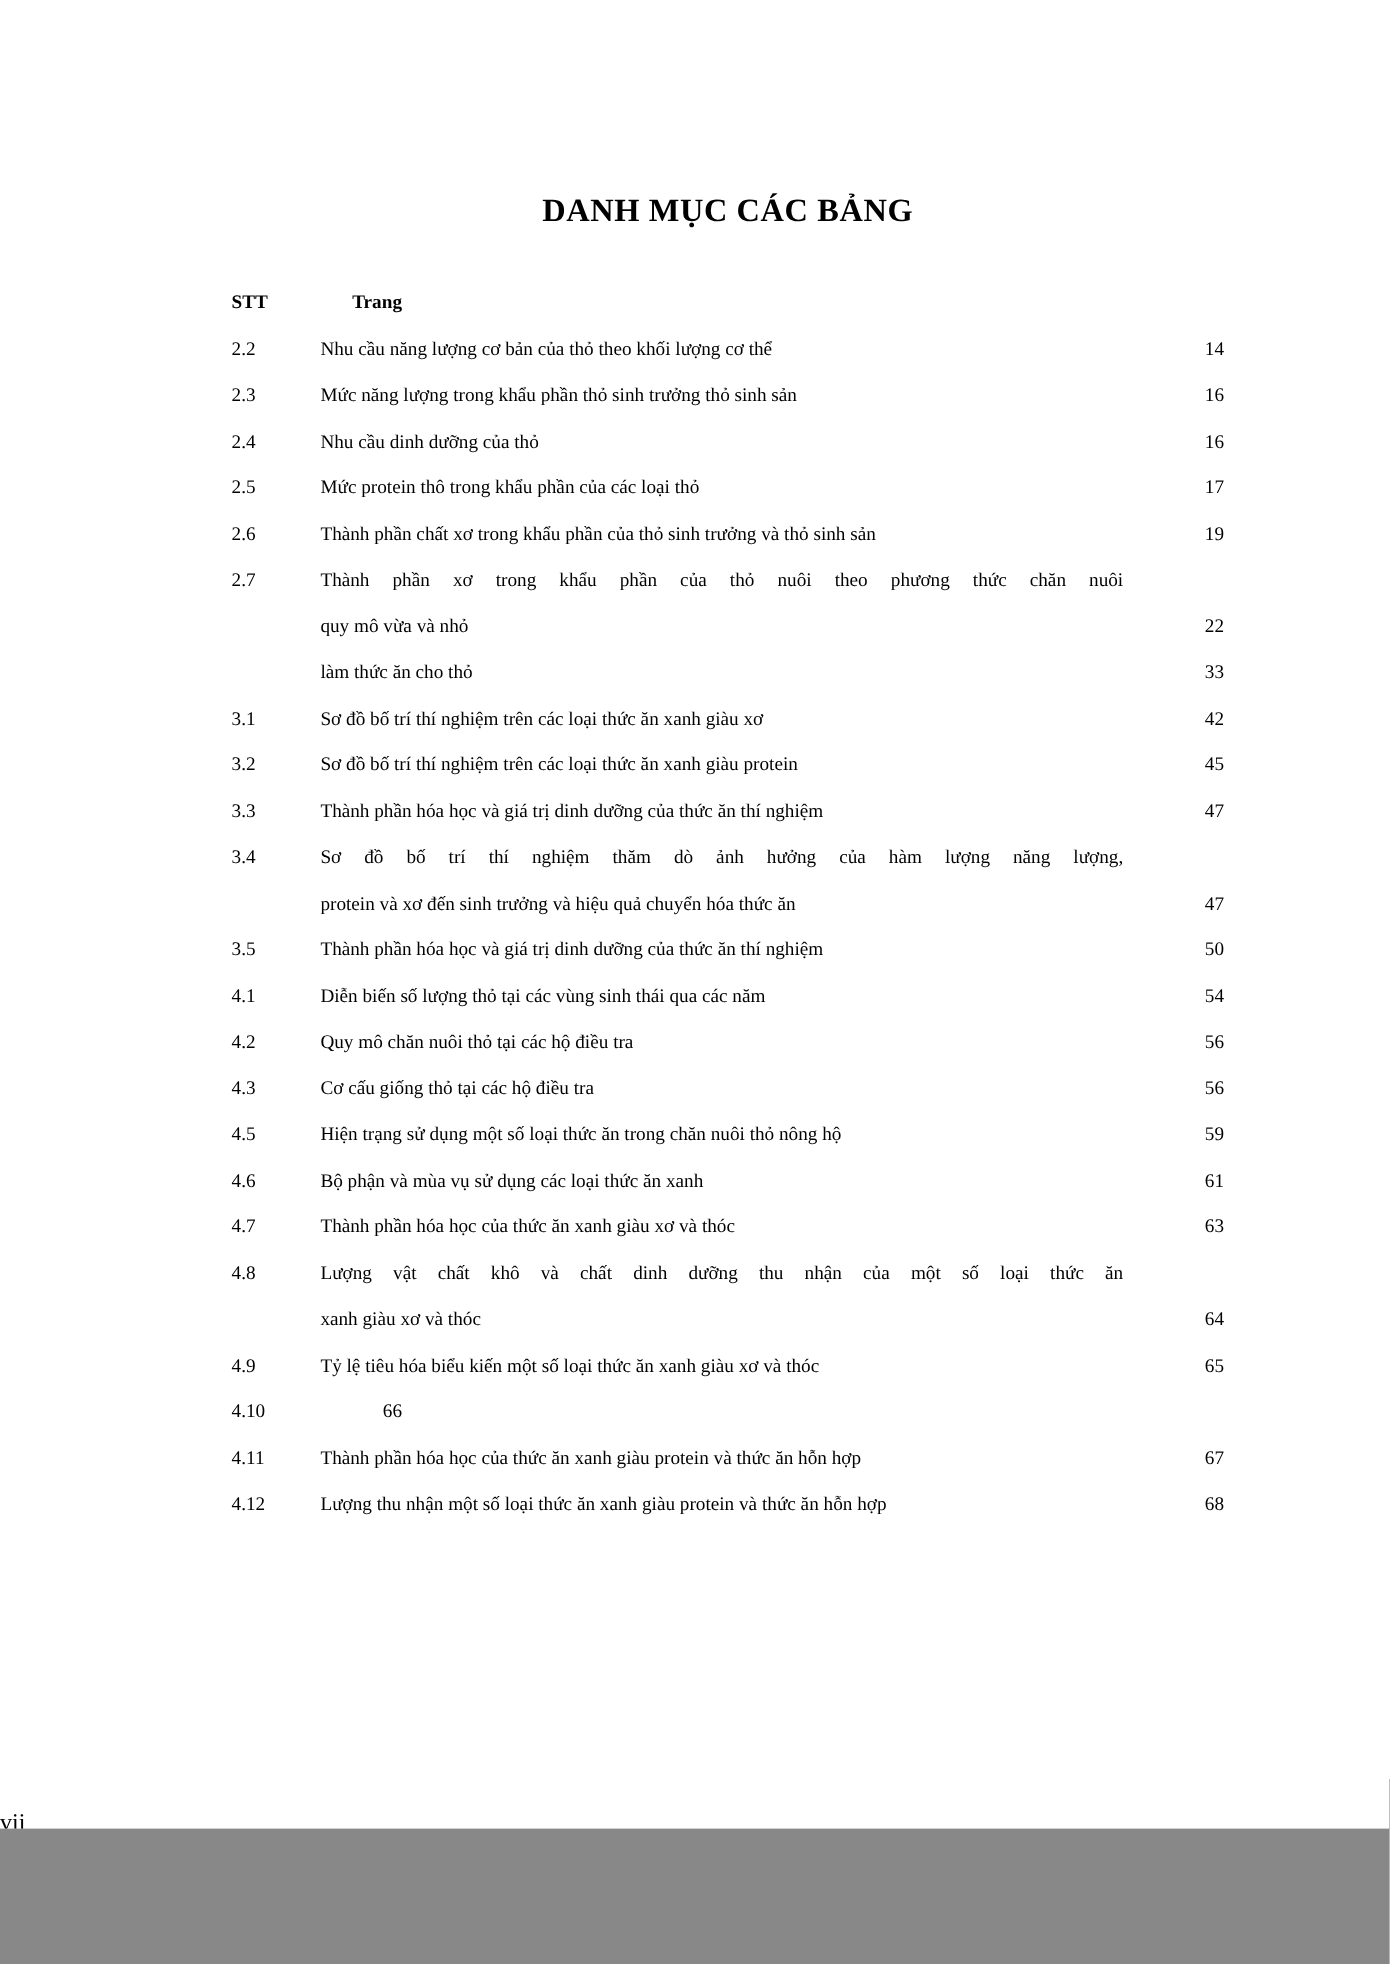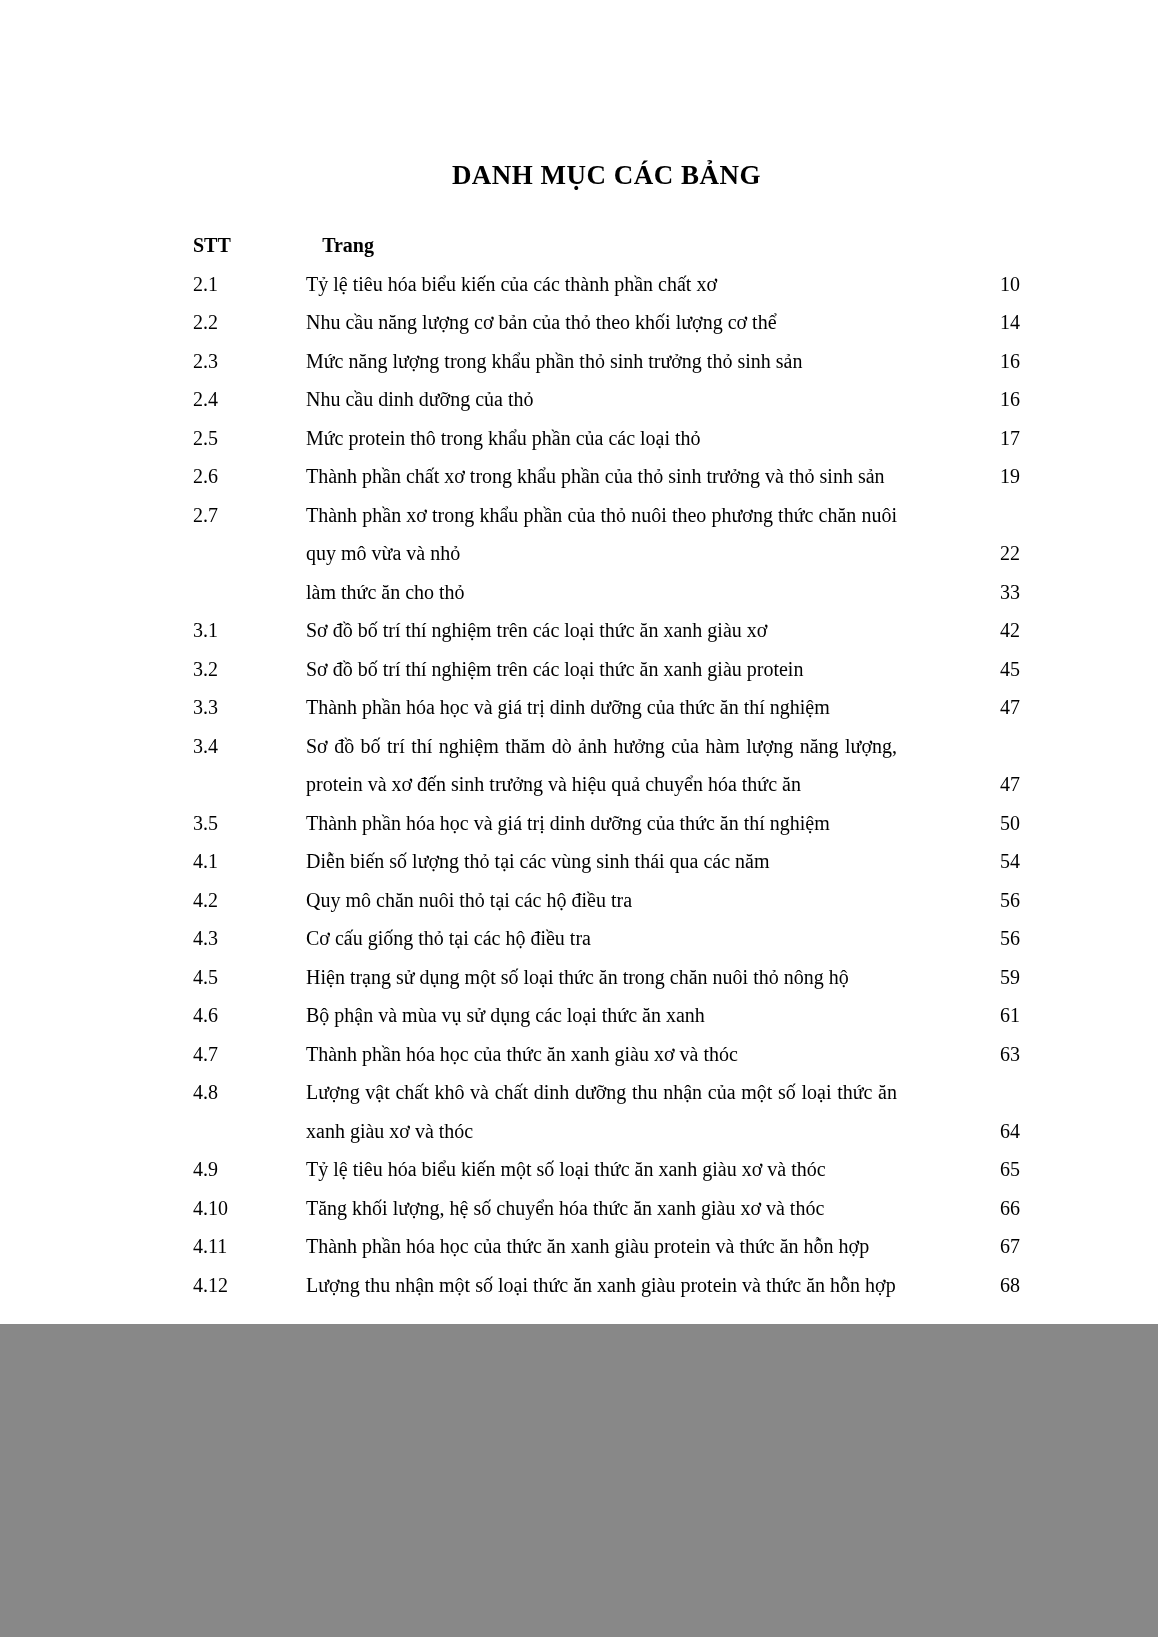--- a/index.html
+++ b/index.html
@@ -3,21 +3,21 @@
 <meta charset="utf-8">
 <style>
   html, body {
     margin: 0;
     padding: 0;
     background: #888;
   }
   .page {
     position: relative;
     width: 1158px;
-    height: 1324px;
+    height: 1524px;
     margin: 0 auto;
     background: #ffffff;
     color: #000000;
     font-family: "Liberation Serif", "DejaVu Serif", serif;
     overflow: hidden;
   }
   .doc-title {
     position: absolute;
     top: 160px;
     left: 193px;
@@ -29,24 +29,24 @@
     white-space: nowrap;
   }
   .toc {
     position: absolute;
     top: 234px;
     left: 193px;
     width: 827px; 
   }
   .row {
     display: flex;
+    align-items: center;
     height: 38.5px;
-    font-size: 20px;
+    font-size: 16px;
     line-height: 1.15;
-    gap: 39px;
   }
   .row.header { font-weight: bold; }
   .c-no {
     flex: none;
     width: 74px;
   }
   .c-text {
     flex: 1;
     min-width: 0;
     padding-right: 16px;
@@ -82,25 +82,20 @@
 <div class="page">
 
   <div class="doc-title">DANH MỤC CÁC BẢNG</div>
 
   <div class="toc">
     <div class="row header">
       <span class="c-no">STT</span>
       <span class="c-page">Trang</span>
     </div>
     <div id="toc-rows">
-  <div class="row">
-    <span class="c-no">2.1</span>
-    <span class="c-text">Tỷ lệ tiêu hóa biểu kiến của các thành phần chất xơ</span>
-    <span class="c-page">10</span>
-  </div>
 
   <div class="row">
     <span class="c-no">2.2</span>
     <span class="c-text">Nhu cầu năng lượng cơ bản của thỏ theo khối lượng cơ thể</span>
     <span class="c-page">14</span>
   </div>
 
   <div class="row">
     <span class="c-no">2.3</span>
     <span class="c-text">Mức năng lượng trong khẩu phần thỏ sinh trưởng thỏ sinh sản</span>
@@ -230,21 +225,20 @@
   </div>
 
   <div class="row">
     <span class="c-no">4.9</span>
     <span class="c-text">Tỷ lệ tiêu hóa biểu kiến một số loại thức ăn xanh giàu xơ và thóc</span>
     <span class="c-page">65</span>
   </div>
 
   <div class="row">
     <span class="c-no">4.10</span>
-    <span class="c-text">Tăng khối lượng, hệ số chuyển hóa thức ăn xanh giàu xơ và thóc</span>
     <span class="c-page">66</span>
   </div>
 
   <div class="row">
     <span class="c-no">4.11</span>
     <span class="c-text">Thành phần hóa học của thức ăn xanh giàu protein  và thức ăn hỗn hợp</span>
     <span class="c-page">67</span>
   </div>
 
   <div class="row">

